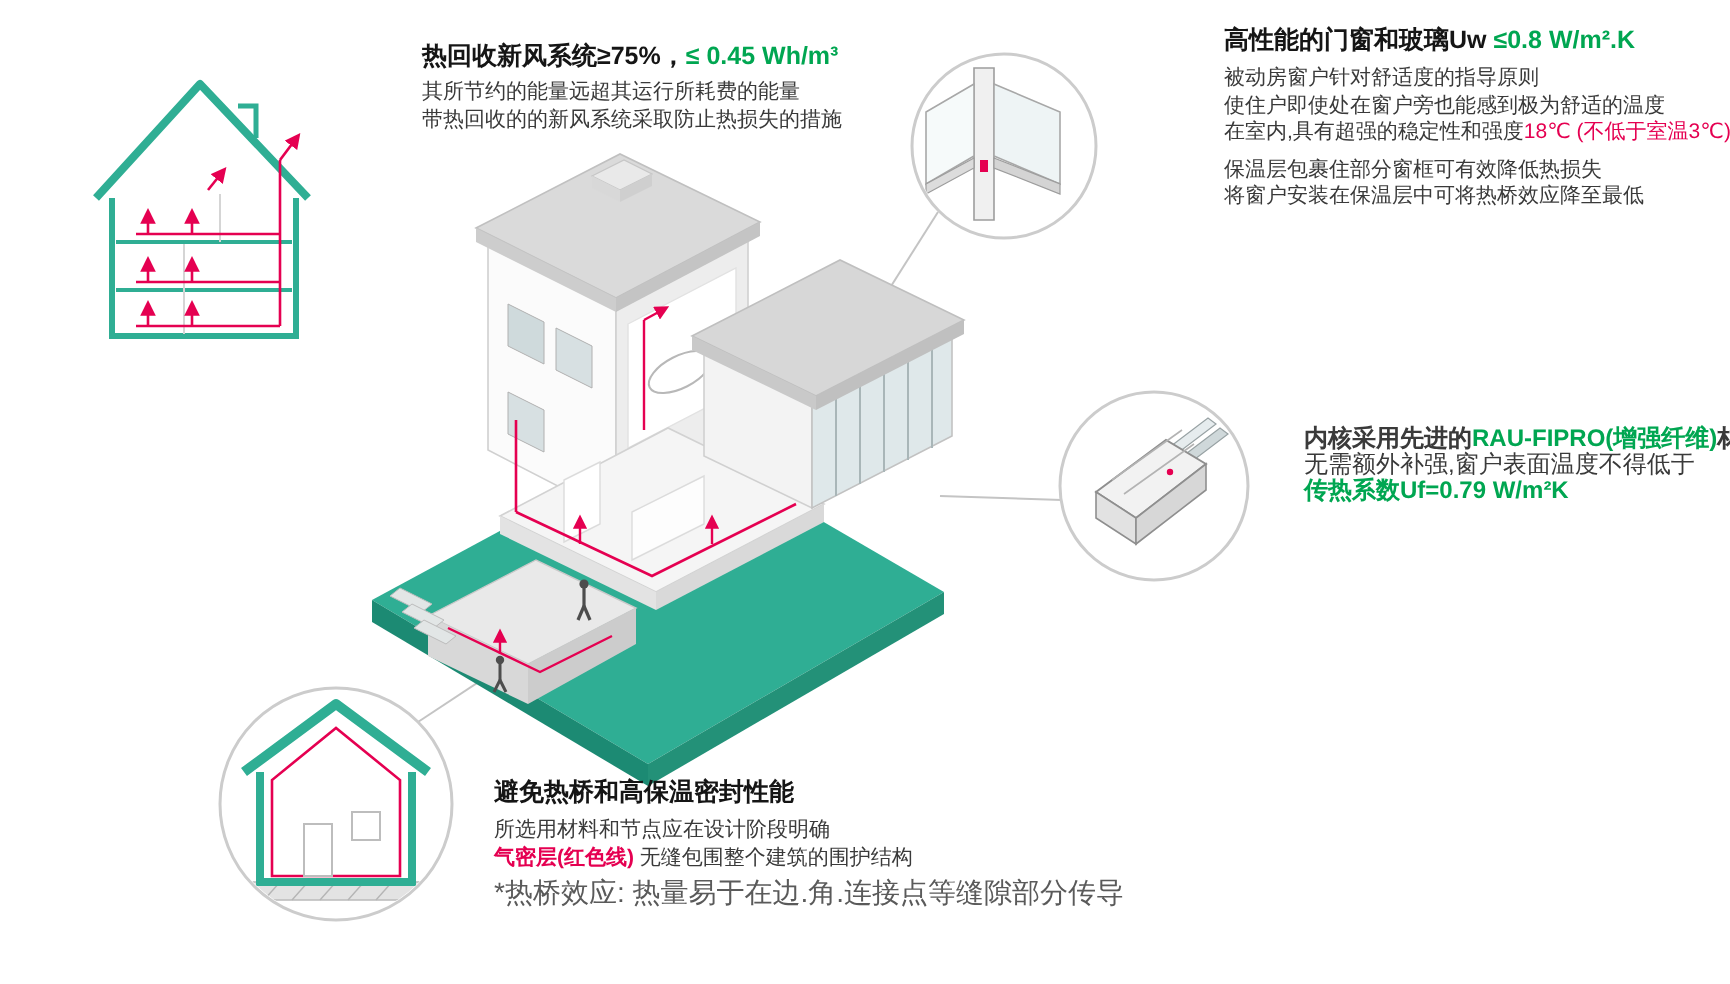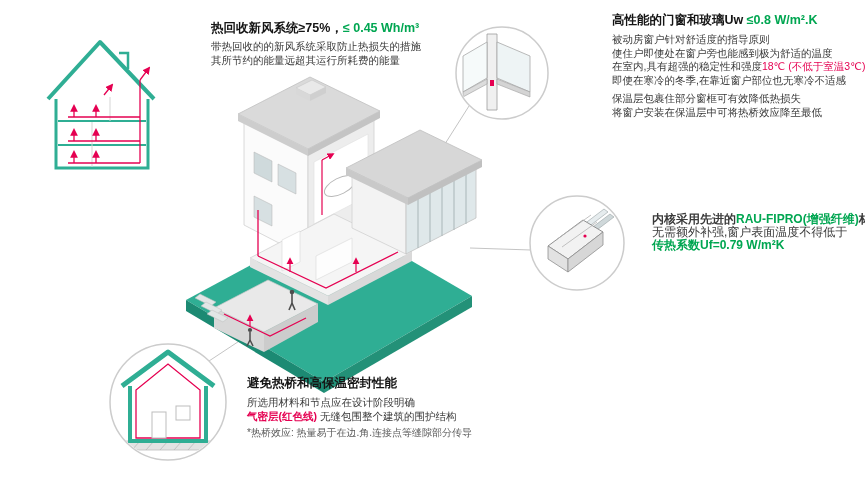--- a/index.html
+++ b/index.html
@@ -5,21 +5,21 @@
   :root{
     --teal:#2fae94; --green:#00a651; --red:#e50051; --text:#3a3a3a; --leader-gray:#c4c4c4;
   }
   *{margin:0;padding:0;box-sizing:border-box;}
   body{background:#f2f2f2;font-family:"Liberation Sans","DejaVu Sans",sans-serif;}
   .canvas{position:relative;width:865px;height:492px;background:#ffffff;overflow:hidden;}
   .scene{position:absolute;left:0;top:0;}
   .tb{position:absolute;color:var(--text);}
   .title{font-size:12.5px;font-weight:bold;color:#151515;white-space:nowrap;line-height:15px;}
   .ln{font-size:10.5px;line-height:13.5px;white-space:nowrap;}
-  .ln.sm{font-size:10px;color:#5a5a5a;line-height:12px;}
+  .ln.sm{font-size:14px;color:#5a5a5a;line-height:12px;}
   .green{color:var(--green);}
   .red{color:var(--red);text-align:right;}
   .bold{font-weight:bold;}
   .mt5{margin-top:5px;} .mt4{margin-top:4px;}
   .body10 .ln{font-size:12px;line-height:13px;}
 </style>
 </head>
 <body>
 
 <div class="canvas">
@@ -189,52 +189,51 @@
         <rect x="176" y="406" width="14" height="14" fill="#ffffff" stroke="#bdbdbd" stroke-width="1"></rect>
       </g>
     </g>
   </svg>
 
   <div class="tb" style="left:211px;top:21px;">
     <div class="title">
       <span>热回收新风系统≥75%，</span><span class="green">≤ 0.45 Wh/m³</span>
     </div>
     <div class="mt4">
+      <div class="ln">其所节约的能量远超其运行所耗费的能量</div>
       <div class="ln">带热回收的的新风系统采取防止热损失的措施</div>
-      <div class="ln">其所节约的能量远超其运行所耗费的能量</div>
     </div>
   </div>
 
   <div class="tb" style="left:612px;top:13px;">
     <div class="title">
       <span>高性能的门窗和玻璃Uw </span><span class="green">≤0.8 W/m².K</span>
     </div>
     <div class="mt5">
       <div class="ln">被动房窗户针对舒适度的指导原则</div>
       <div class="ln">使住户即使处在窗户旁也能感到极为舒适的温度</div>
       <div class="ln">
         <span>在室内,具有超强的稳定性和强度</span><span class="red">18℃ (不低于室温3℃)</span>
       </div>
-      <div class="ln">即使在寒冷的冬季,在靠近窗户部位也无寒冷不适感</div>
     </div>
     <div class="mt5">
       <div class="ln">保温层包裹住部分窗框可有效降低热损失</div>
       <div class="ln">将窗户安装在保温层中可将热桥效应降至最低</div>
     </div>
   </div>
 
   <div class="tb body10" style="left:652px;top:213px;">
     <div class="ln bold">
       <span>内核采用先进的</span><span class="green">RAU-FIPRO(增强纤维)</span><span>材料</span>
     </div>
     <div class="ln">无需额外补强,窗户表面温度不得低于</div>
     <div class="ln green bold">传热系数Uf=0.79 W/m²K</div>
   </div>
 
-  <div class="tb" style="left:247px;top:376px;">
+  <div class="tb" style="left:247px;top:389px;">
     <div class="title">避免热桥和高保温密封性能</div>
     <div class="mt5">
       <div class="ln">所选用材料和节点应在设计阶段明确</div>
       <div class="ln">
         <span class="red bold">气密层(红色线)</span><span> 无缝包围整个建筑的围护结构</span>
       </div>
     </div>
     <div class="ln sm mt4">*热桥效应: 热量易于在边.角.连接点等缝隙部分传导</div>
   </div>
 

